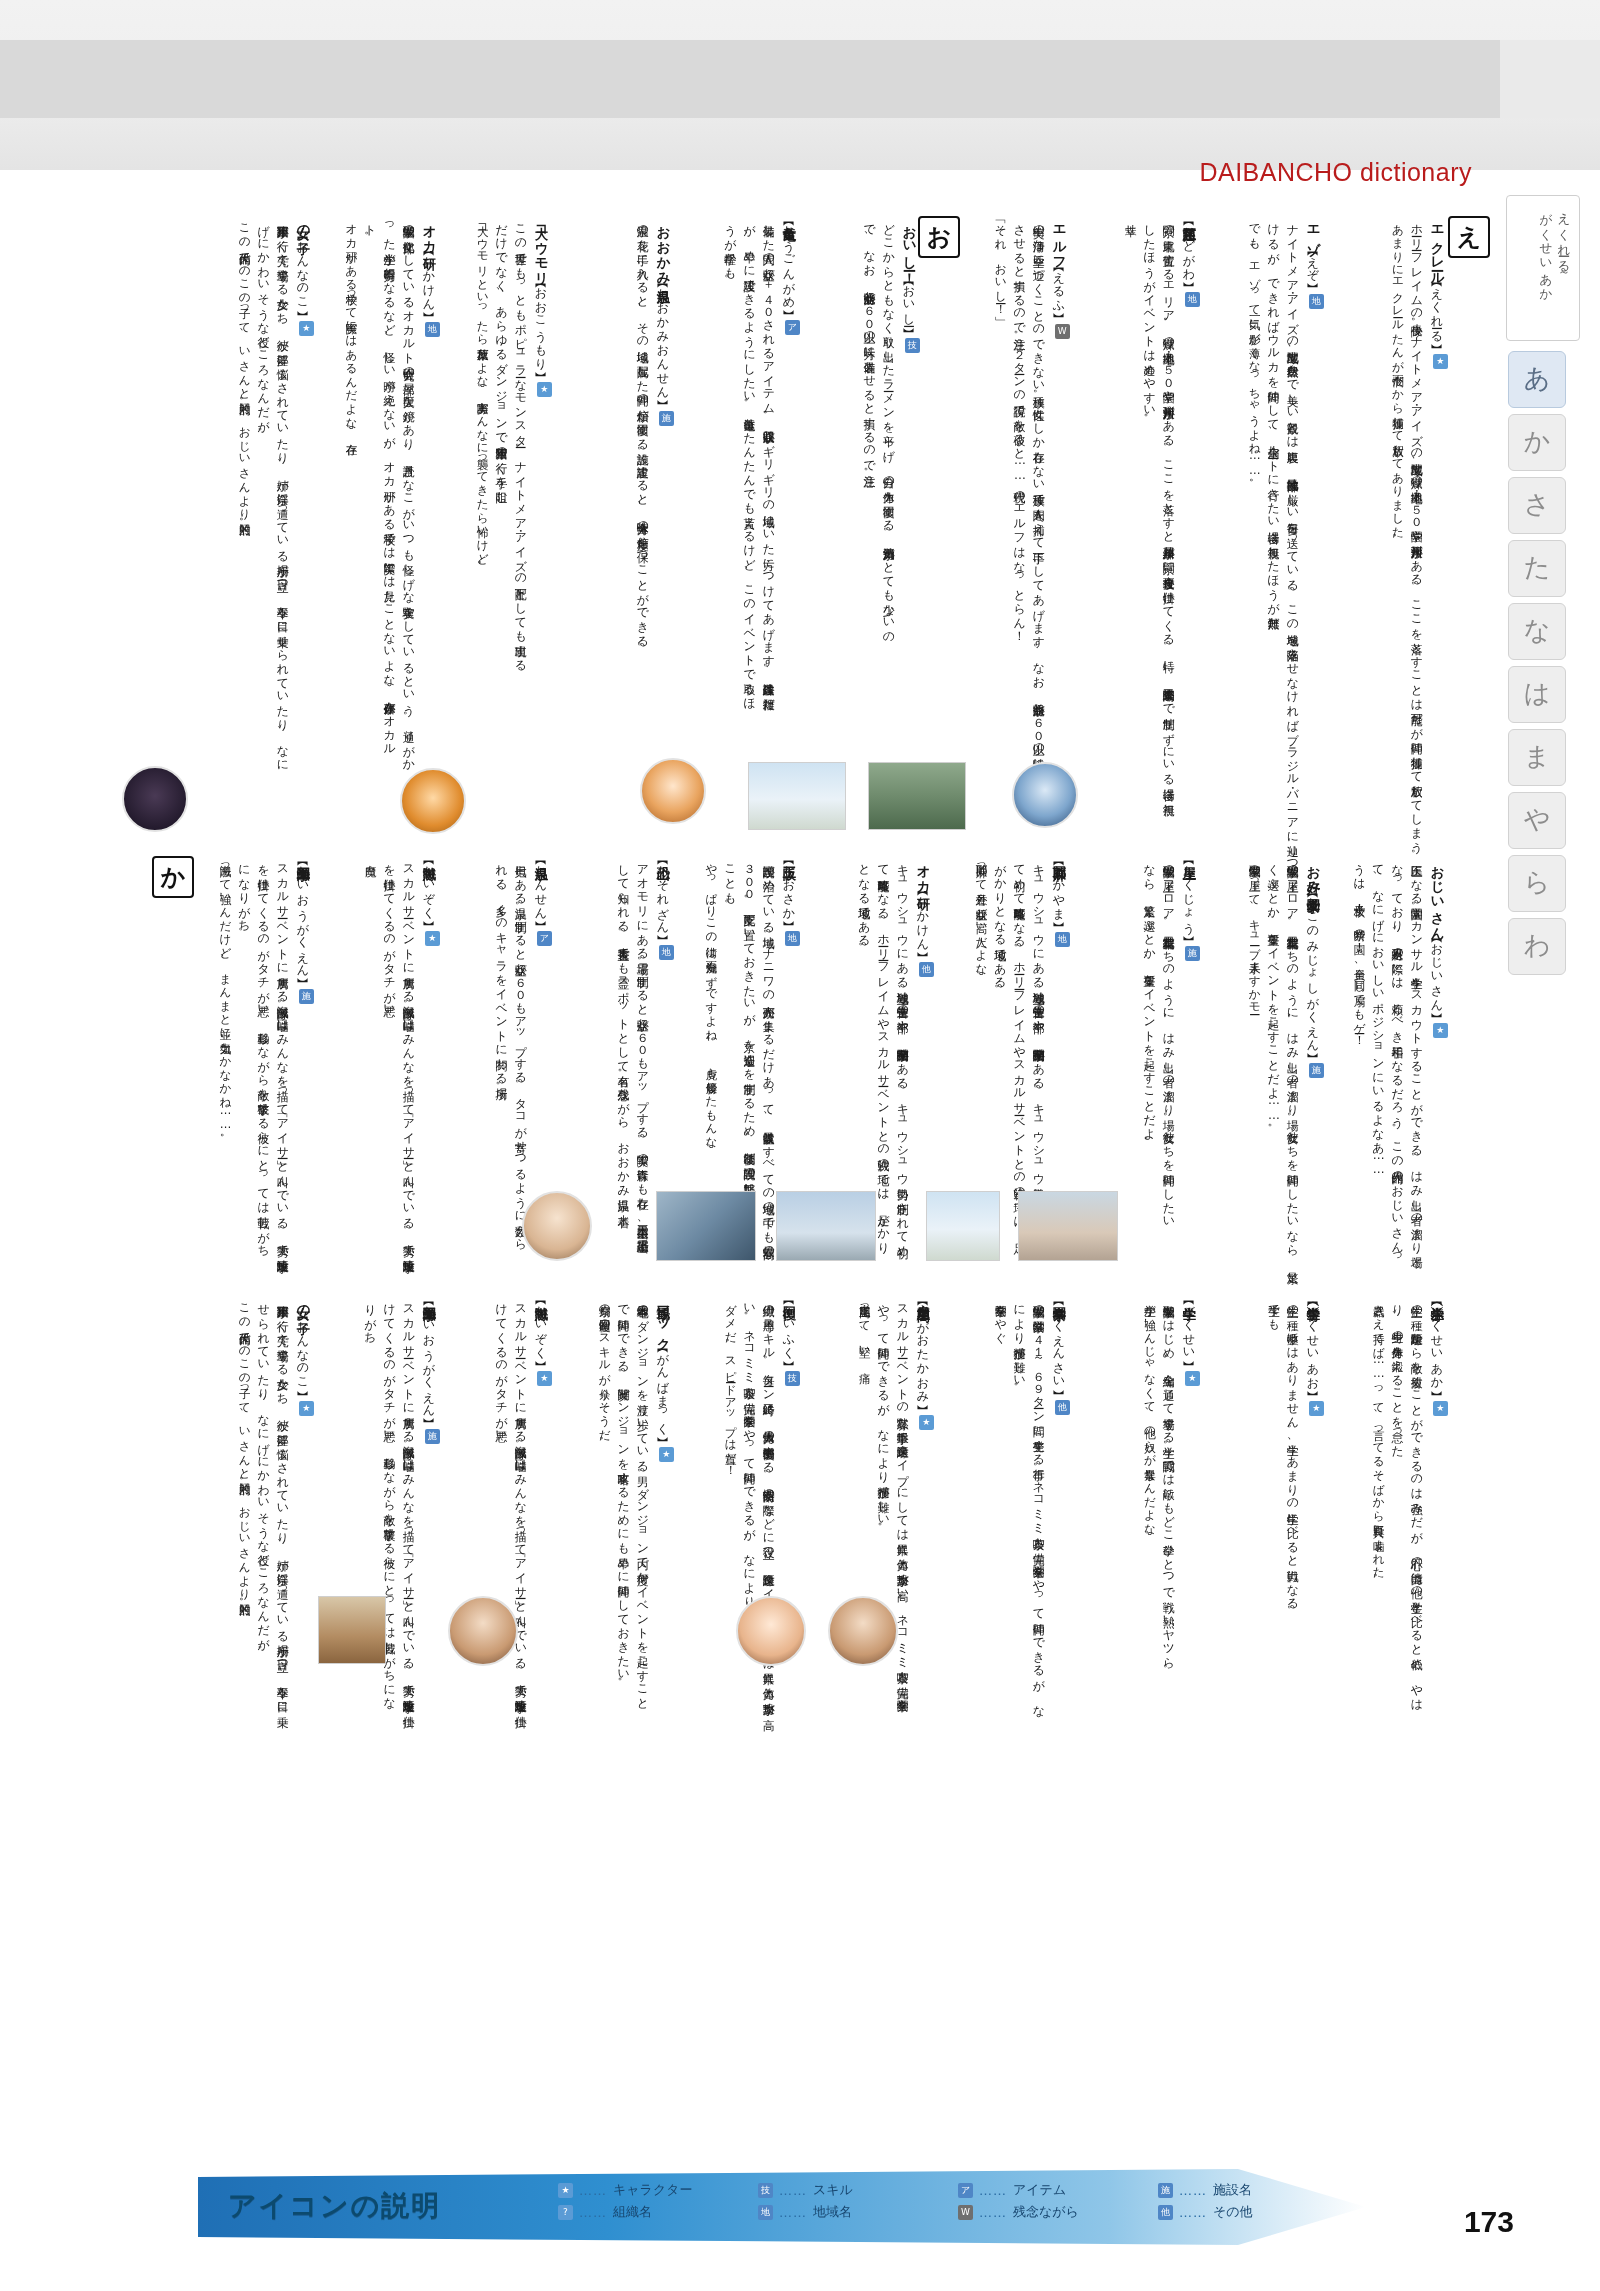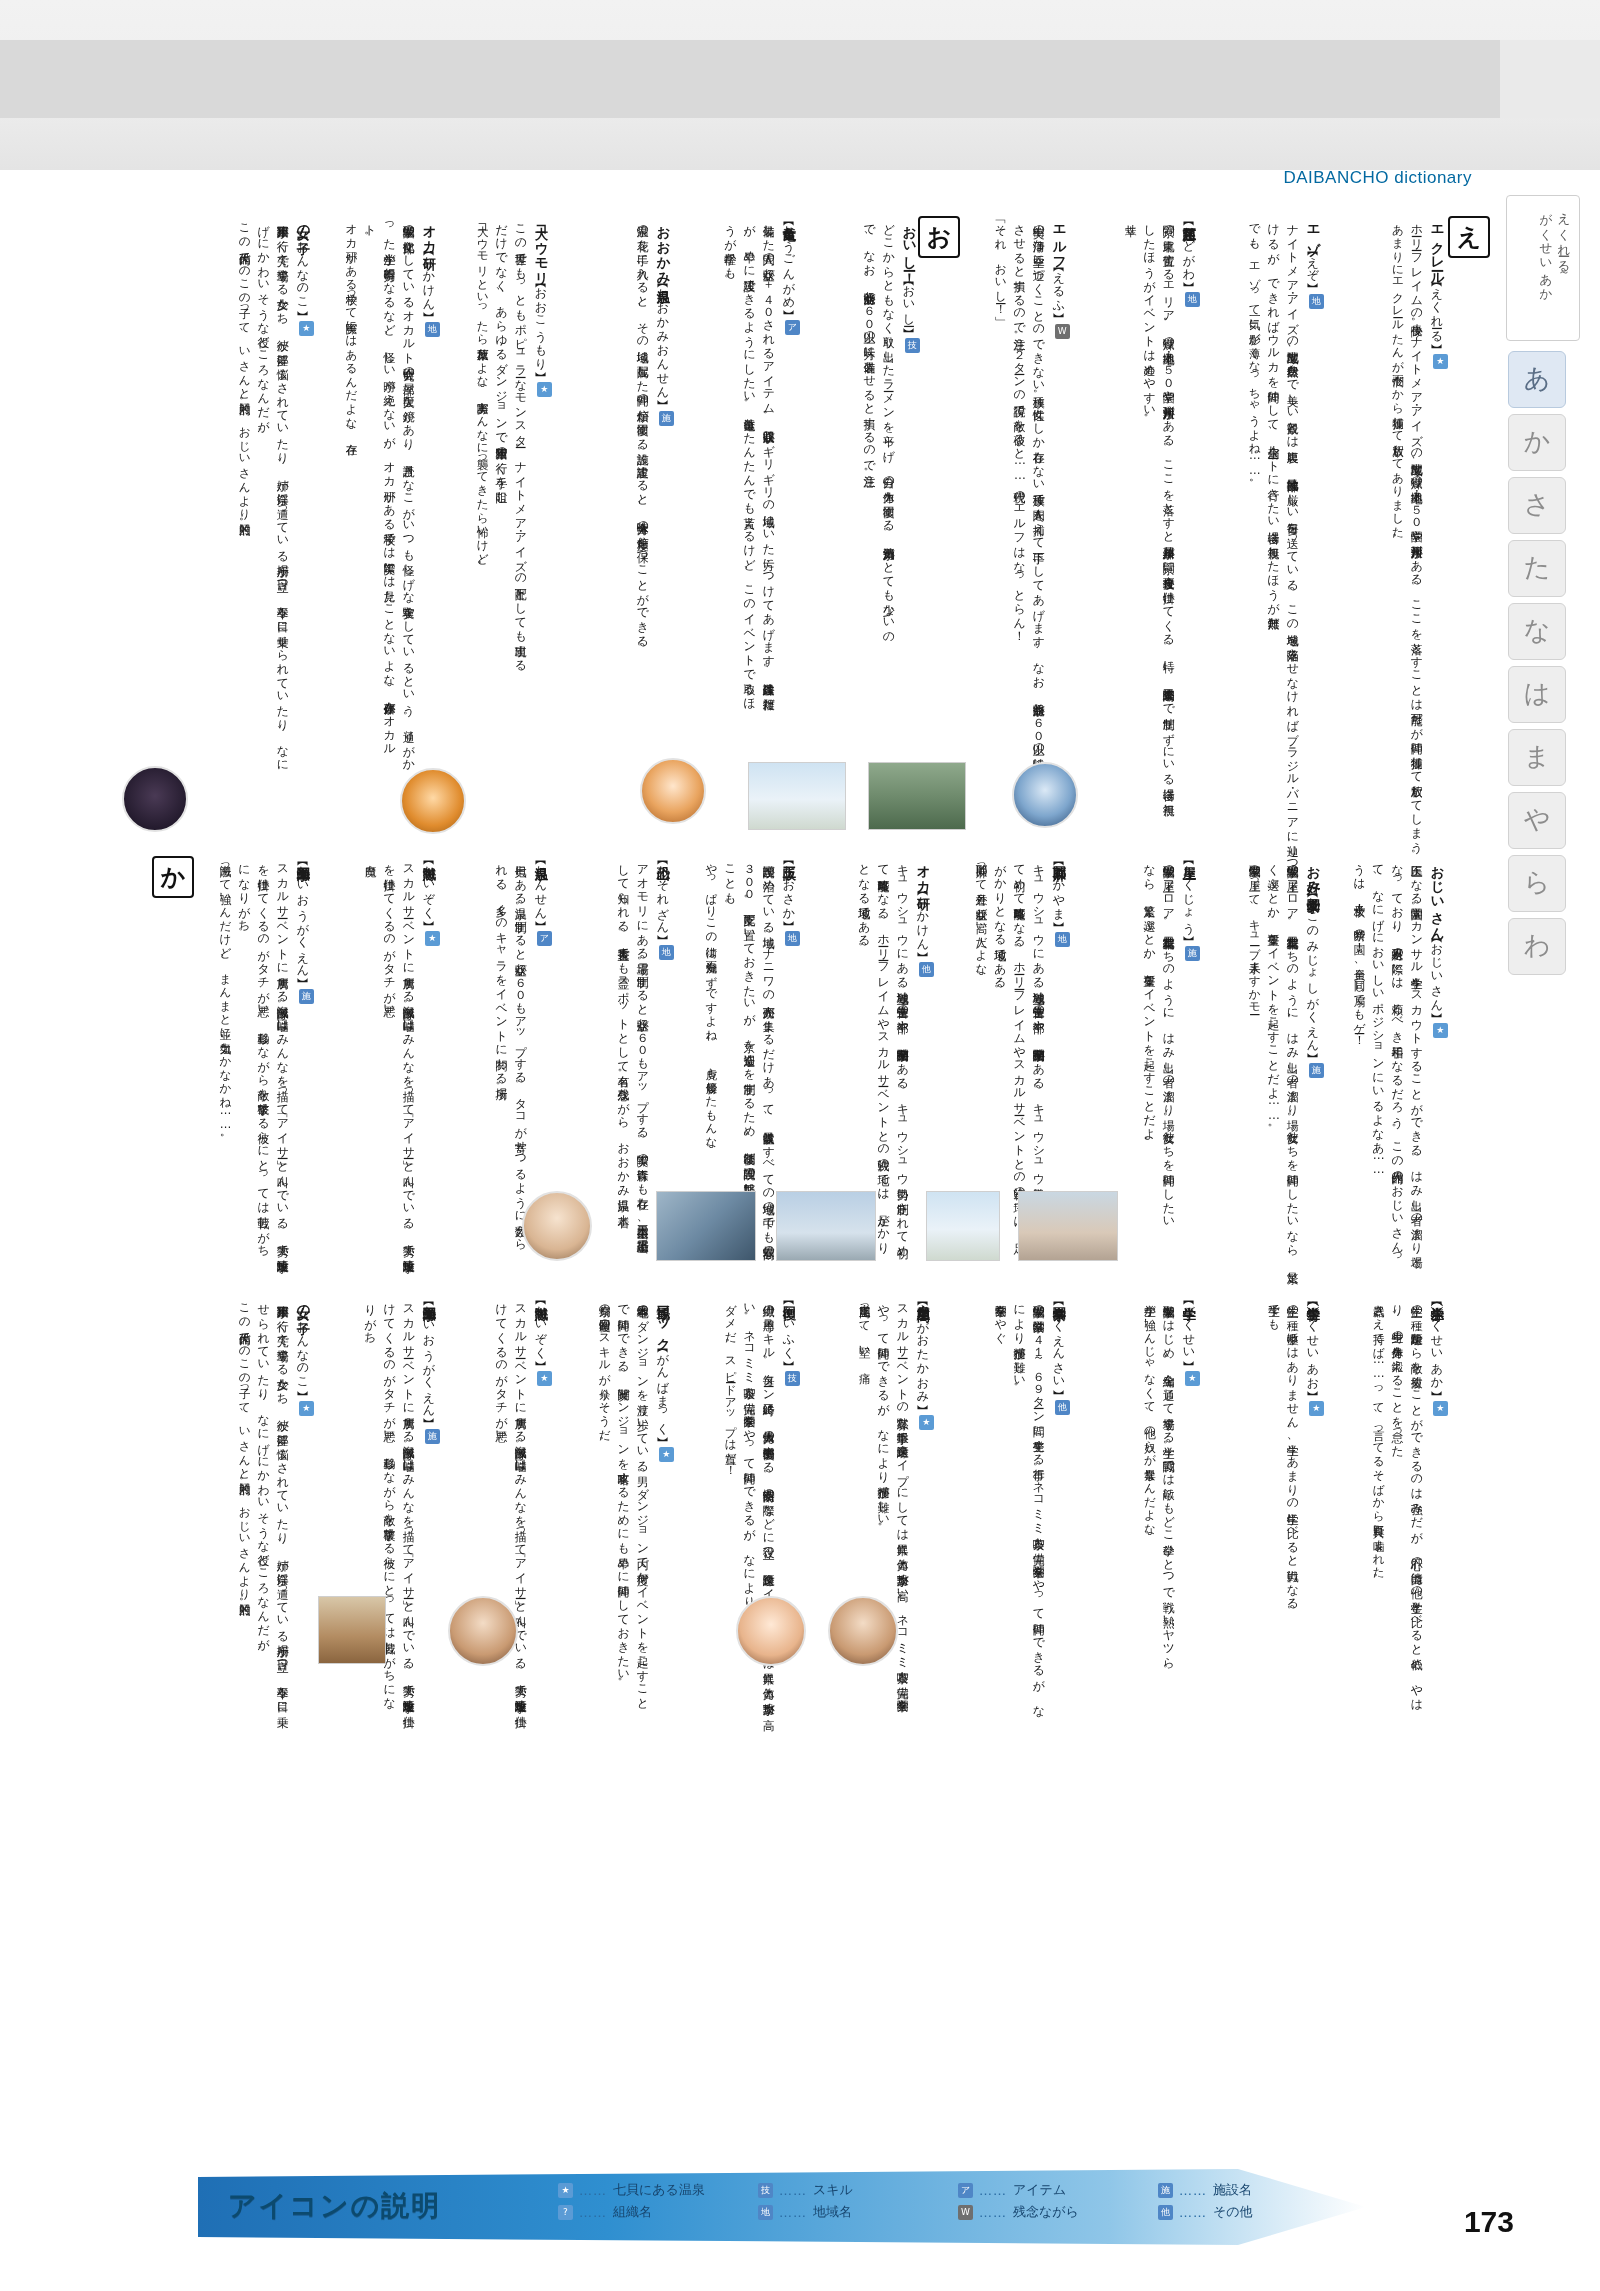--- a/index.html
+++ b/index.html
@@ -17,22 +17,22 @@
   }
   .top-banner .left-block{
     position:absolute;left:0;top:40px;width:1500px;height:78px;
     background:#d9d9d9;
   }
   .top-banner .right-block{
     position:absolute;left:1500px;top:40px;width:100px;height:78px;
     background:#eaeaea;
   }
   .header-title{
-    position:absolute;right:128px;top:168px;
-    font-size:17px;color:#0369a1;letter-spacing:.5px;
+    position:absolute;right:128px;top:158px;
+    font-size:25px;color:#b91c1c;letter-spacing:.5px;
     font-family:"Liberation Sans",sans-serif;
   }
   .page-frame{
     position:absolute;left:100px;top:196px;width:1400px;height:1990px;
   }
   
   .rail{position:absolute;right:22px;top:195px;width:84px;}
   .rail-tab{
     width:56px;margin:0 0 6px 14px;
     background:#eeeeee;border:1px solid #d2d2d2;border-radius:6px;
@@ -453,21 +453,21 @@
 
 </div>
 
 <div class="legend">
   <div class="legend-banner"></div>
   <div class="legend-title">アイコンの説明</div>
   <div class="legend-grid">
     <div class="legend-item">
       <span class="tag">★</span>
       <span class="dots">……</span>
-      <span>七貝にある温泉</span>
+      <span>キャラクター</span>
     </div>
     <div class="legend-item">
       <span class="tag skill">技</span>
       <span class="dots">……</span>
       <span>スキル</span>
     </div>
     <div class="legend-item">
       <span class="tag item">ア</span>
       <span class="dots">……</span>
       <span>アイテム</span>

